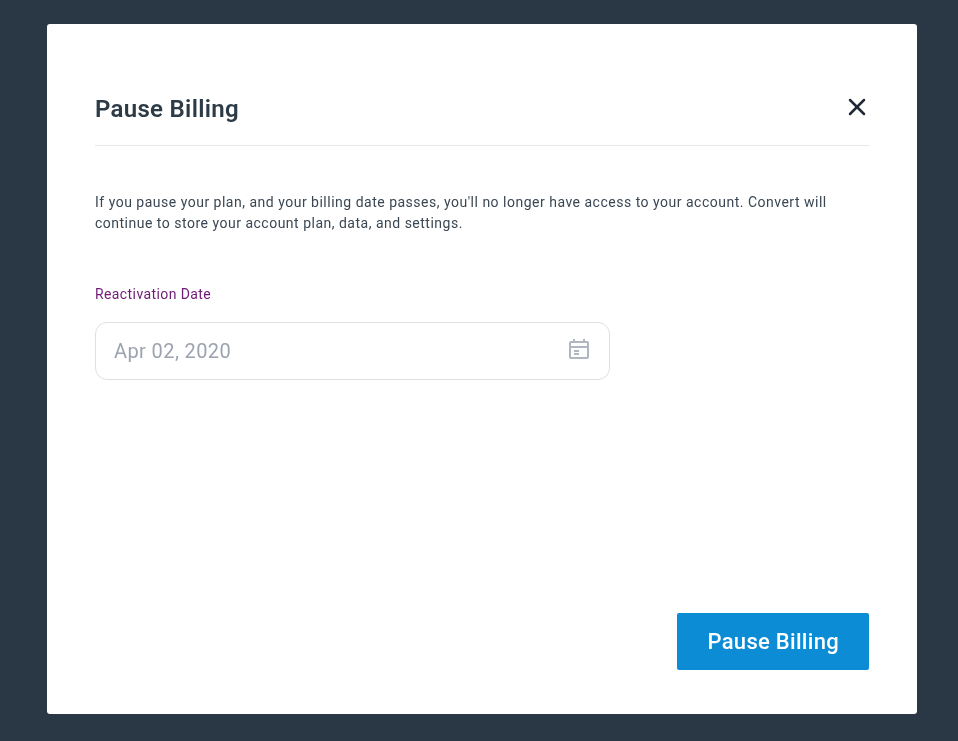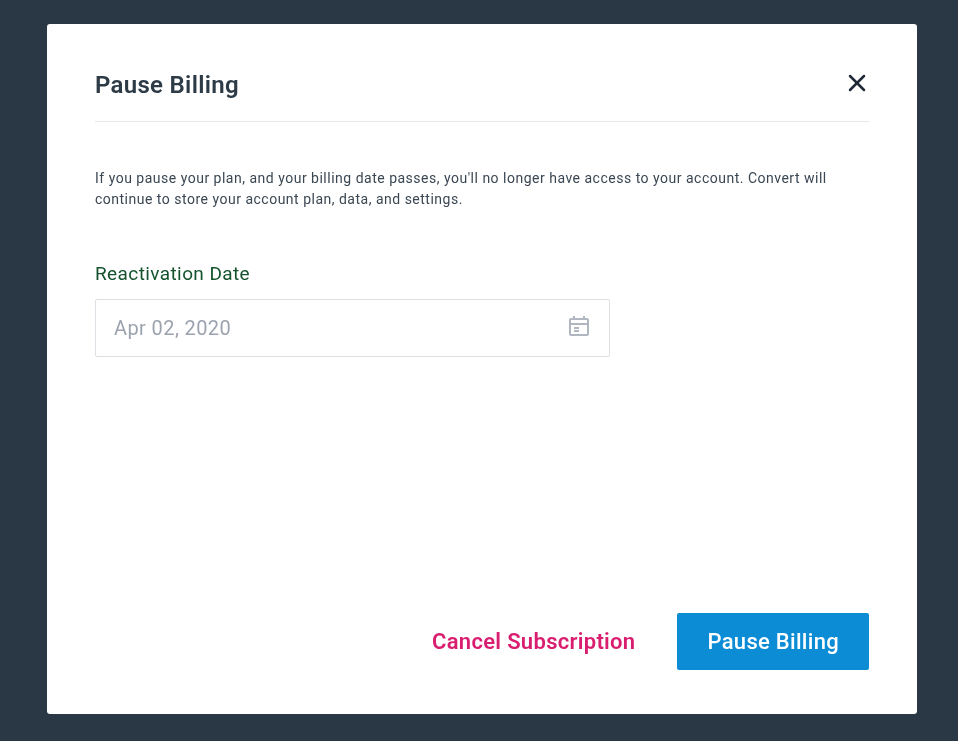--- a/index.html
+++ b/index.html
@@ -30,21 +30,21 @@
     }
     
     .modal {
       position: absolute;
       top: 24px;
       left: 47px;
       right: 41px;
       bottom: 27px;
       background: #ffffff;
       border-radius: 3px;
-      padding: 47px 48px 40px 48px;
+      padding: 71px 48px 40px 48px;
     }
     
     .modal-header {
       display: flex;
       justify-content: space-between;
       align-items: flex-start;
       padding-bottom: 22px;
       border-bottom: 1px solid #e5e7eb;
     }
     
@@ -77,32 +77,32 @@
     
     .body-text {
       font-size: 14px;
       line-height: 1.5;
       color: #3a4753;
       letter-spacing: 0.5px;
       margin-bottom: 40px;
     }
     
     .field-label {
-      font-size: 19px;
-      color: #14532d;
+      font-size: 14px;
+      color: #701a75;
       letter-spacing: 0.4px;
-      margin-bottom: 14px;
+      margin-bottom: 20px;
       margin-top: 52px;
     }
     
     .date-input-wrapper {
       position: relative;
       width: 515px;
       border: 1px solid #dce0e5;
-      border-radius: 2px;
+      border-radius: 12px;
       display: flex;
       align-items: center;
     }
     
     .date-input {
       width: 100%;
       border: none;
       outline: none;
       padding: 16px 18px;
       font-size: 20px;
@@ -187,16 +187,15 @@
           <line x1="17" y1="2" x2="17" y2="6"></line>
           <line x1="3" y1="10" x2="21" y2="10"></line>
           <line x1="7" y1="14" x2="12" y2="14"></line>
           <line x1="7" y1="17" x2="12" y2="17"></line>
         </svg>
       </span>
     </div>
   </div>
 
   <div class="modal-footer">
-    <button class="cancel-link">Cancel Subscription</button>
     <button class="primary-btn">Pause Billing</button>
   </div>
 </div>
 
 </body></html>

